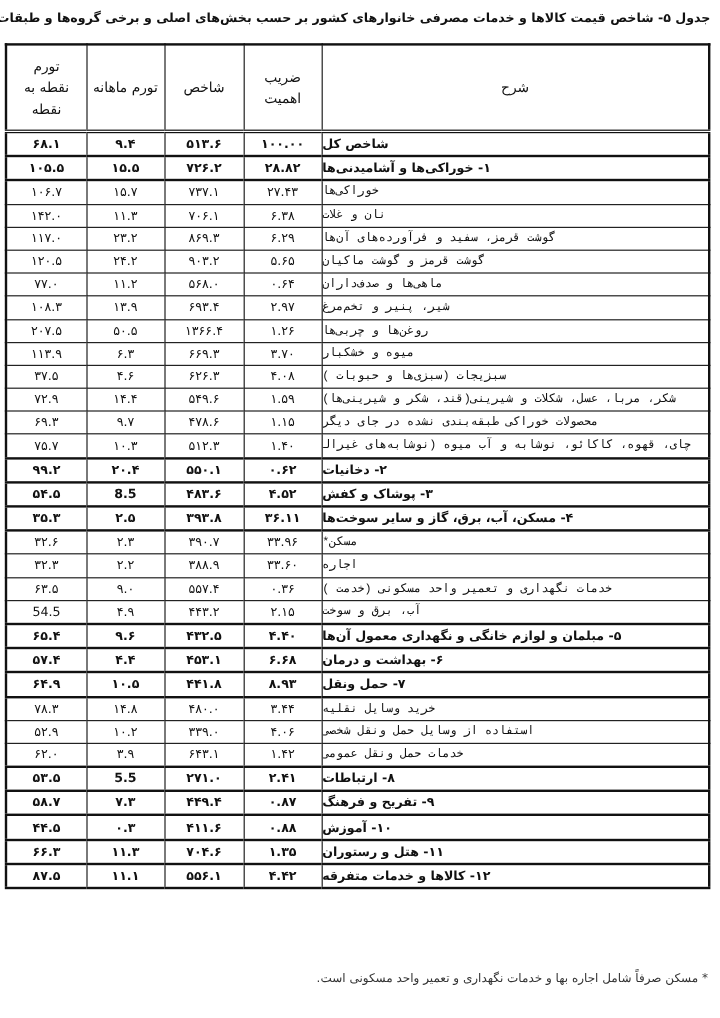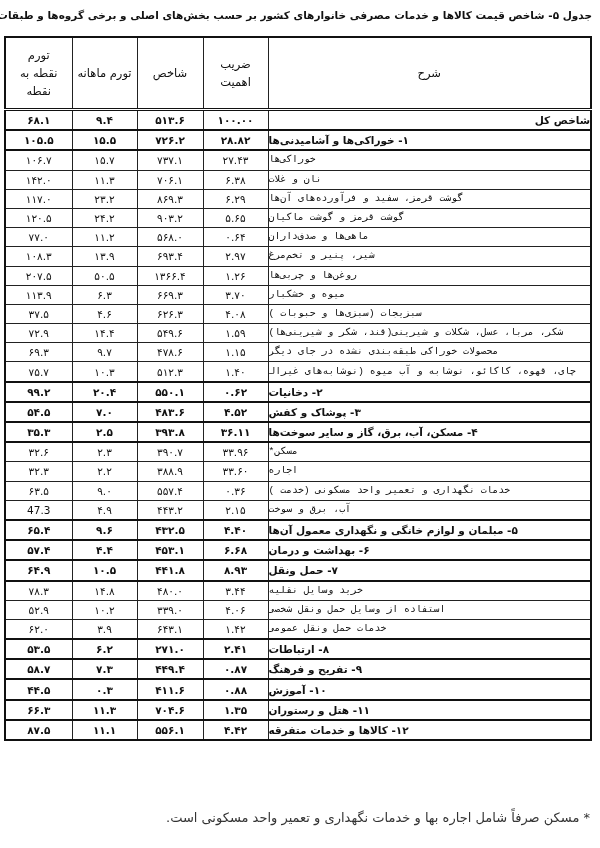--- a/index.html
+++ b/index.html
@@ -30,24 +30,24 @@
   col.c-desc { width: 323px; }
   col.c-w { width: 65px; }
   col.c-idx { width: 66px; }
   col.c-mom { width: 65px; }
   col.c-yoy { width: 67px; }
   td.desc { text-align: left; padding-right: 6px; border-left: 2px solid #111; }
   th.desc { border-left: 2px solid #111; margin-top: 36px; }
   td.desc.sub { padding-right: 14px; font-size: 9.8px; font-family: Liberation Mono, monospace; }
   td.num { text-align: center; font-size: 11px; }
   tr.bold td { font-weight: bold; border-top: 2px solid #111; border-bottom: 2px solid #111; }
-  tr.total td.desc { text-align: right; }
+  tr.total td.desc { text-align: left; }
   .footnote {
     position: absolute; top: 810px; right: 10px;
-    direction: rtl; text-align: left; font-size: 13px; color: #333;
+    direction: rtl; text-align: left; font-size: 10px; color: #333;
   }
 </style>
 </head>
 <body>
 
 <div class="title">جدول ۵-  شاخص قیمت کالاها و خدمات مصرفی خانوارهای کشور بر حسب بخش‌های اصلی و برخی گروه‌ها و طبقات کالایی –  بهمن ماه ۱۴۰۴</div>
 
 <table class="cpi">
   <colgroup>
     <col class="c-desc">
@@ -168,21 +168,21 @@
         <td class="desc">۲- دخانیات</td>
         <td class="num">۰.۶۲</td>
         <td class="num">۵۵۰.۱</td>
         <td class="num">۲۰.۴</td>
         <td class="num">۹۹.۲</td>
       </tr>
       <tr class="bold">
         <td class="desc">۳- پوشاک و کفش</td>
         <td class="num">۴.۵۲</td>
         <td class="num">۴۸۳.۶</td>
-        <td class="num">۷.۰</td>
+        <td class="num">8.5</td>
         <td class="num">۵۴.۵</td>
       </tr>
       <tr class="bold">
         <td class="desc">۴- مسکن، آب، برق، گاز و سایر سوخت‌ها</td>
         <td class="num">۳۶.۱۱</td>
         <td class="num">۳۹۳.۸</td>
         <td class="num">۲.۵</td>
         <td class="num">۳۵.۳</td>
       </tr>
       <tr>
@@ -204,21 +204,21 @@
         <td class="num">۰.۳۶</td>
         <td class="num">۵۵۷.۴</td>
         <td class="num">۹.۰</td>
         <td class="num">۶۳.۵</td>
       </tr>
       <tr>
         <td class="desc sub">آب، برق و سوخت</td>
         <td class="num">۲.۱۵</td>
         <td class="num">۴۴۳.۲</td>
         <td class="num">۴.۹</td>
-        <td class="num">47.3</td>
+        <td class="num">54.5</td>
       </tr>
       <tr class="bold">
         <td class="desc">۵- مبلمان و لوازم خانگی و نگهداری معمول آن‌ها</td>
         <td class="num">۴.۴۰</td>
         <td class="num">۴۳۲.۵</td>
         <td class="num">۹.۶</td>
         <td class="num">۶۵.۴</td>
       </tr>
       <tr class="bold">
         <td class="desc">۶- بهداشت و درمان</td>
@@ -252,21 +252,21 @@
         <td class="desc sub">خدمات حمل ونقل عمومی</td>
         <td class="num">۱.۴۲</td>
         <td class="num">۶۴۳.۱</td>
         <td class="num">۳.۹</td>
         <td class="num">۶۲.۰</td>
       </tr>
       <tr class="bold">
         <td class="desc">۸- ارتباطات</td>
         <td class="num">۲.۴۱</td>
         <td class="num">۲۷۱.۰</td>
-        <td class="num">۶.۲</td>
+        <td class="num">5.5</td>
         <td class="num">۵۳.۵</td>
       </tr>
       <tr class="bold">
         <td class="desc">۹- تفریح و فرهنگ</td>
         <td class="num">۰.۸۷</td>
         <td class="num">۴۴۹.۴</td>
         <td class="num">۷.۳</td>
         <td class="num">۵۸.۷</td>
       </tr>
       <tr class="bold">

